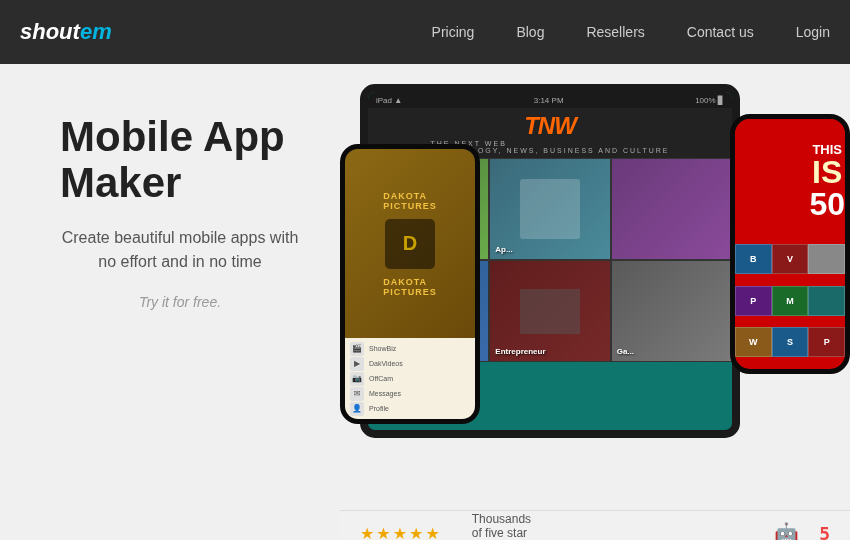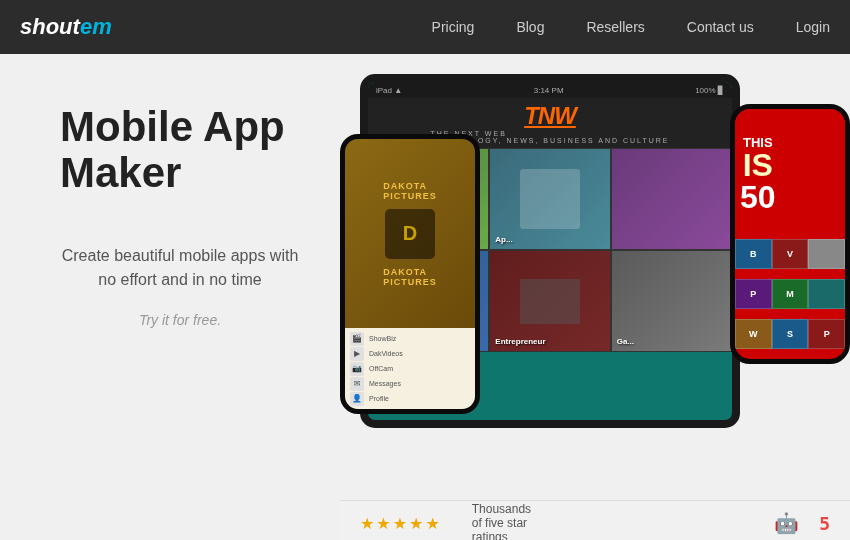--- a/index.html
+++ b/index.html
@@ -7,21 +7,21 @@
       font-family: 'Arial', sans-serif;
       background: #f5f5f5;
       width: 850px;
       height: 540px;
       overflow: hidden;
     }
 
     
     #header {
       background: #2c2c2c;
-      height: 54px;
+      height: 64px;
       display: flex;
       align-items: center;
       justify-content: space-between;
       padding: 0 20px 0 20px;
     }
 
     #logo {
       display: flex;
       align-items: center;
     }
@@ -78,21 +78,20 @@
       line-height: 1.1;
       margin-bottom: 20px;
     }
 
     #hero-subtitle {
       font-size: 16px;
       color: #555;
       text-align: center;
       line-height: 1.5;
       margin-bottom: 20px;
-      margin-top: 28px;
     }
 
     #try-free {
       color: #999;
       font-size: 14px;
       font-style: italic;
       margin-bottom: 15px;
       text-align: center;
     }
 
@@ -194,21 +193,20 @@
       justify-content: center;
       flex-direction: column;
     }
 
     .tnw-logo {
       color: #f60;
       font-size: 24px;
       font-weight: 900;
       font-style: italic;
       letter-spacing: -1px;
-      text-decoration: underline;
     }
 
     .tnw-subtitle {
       color: #aaa;
       font-size: 7px;
       letter-spacing: 2px;
     }
 
     .tablet-grid {
       display: grid;
@@ -328,24 +326,23 @@
       height: 100%;
       background: #c00;
       overflow: hidden;
       display: flex;
       flex-direction: column;
     }
 
     .iphone-app-content {
       background: #c00;
       flex: 1;
-      padding: 5px;
-      display: flex;
-      align-items: center;
-      justify-content: flex-start;
+      display: flex;
+      align-items: center;
+      justify-content: flex-end;
     }
 
     .iphone-grid {
       display: grid;
       grid-template-columns: 1fr 1fr 1fr;
       flex: 1;
     }
 
     .ig-cell {
       height: 30px;

